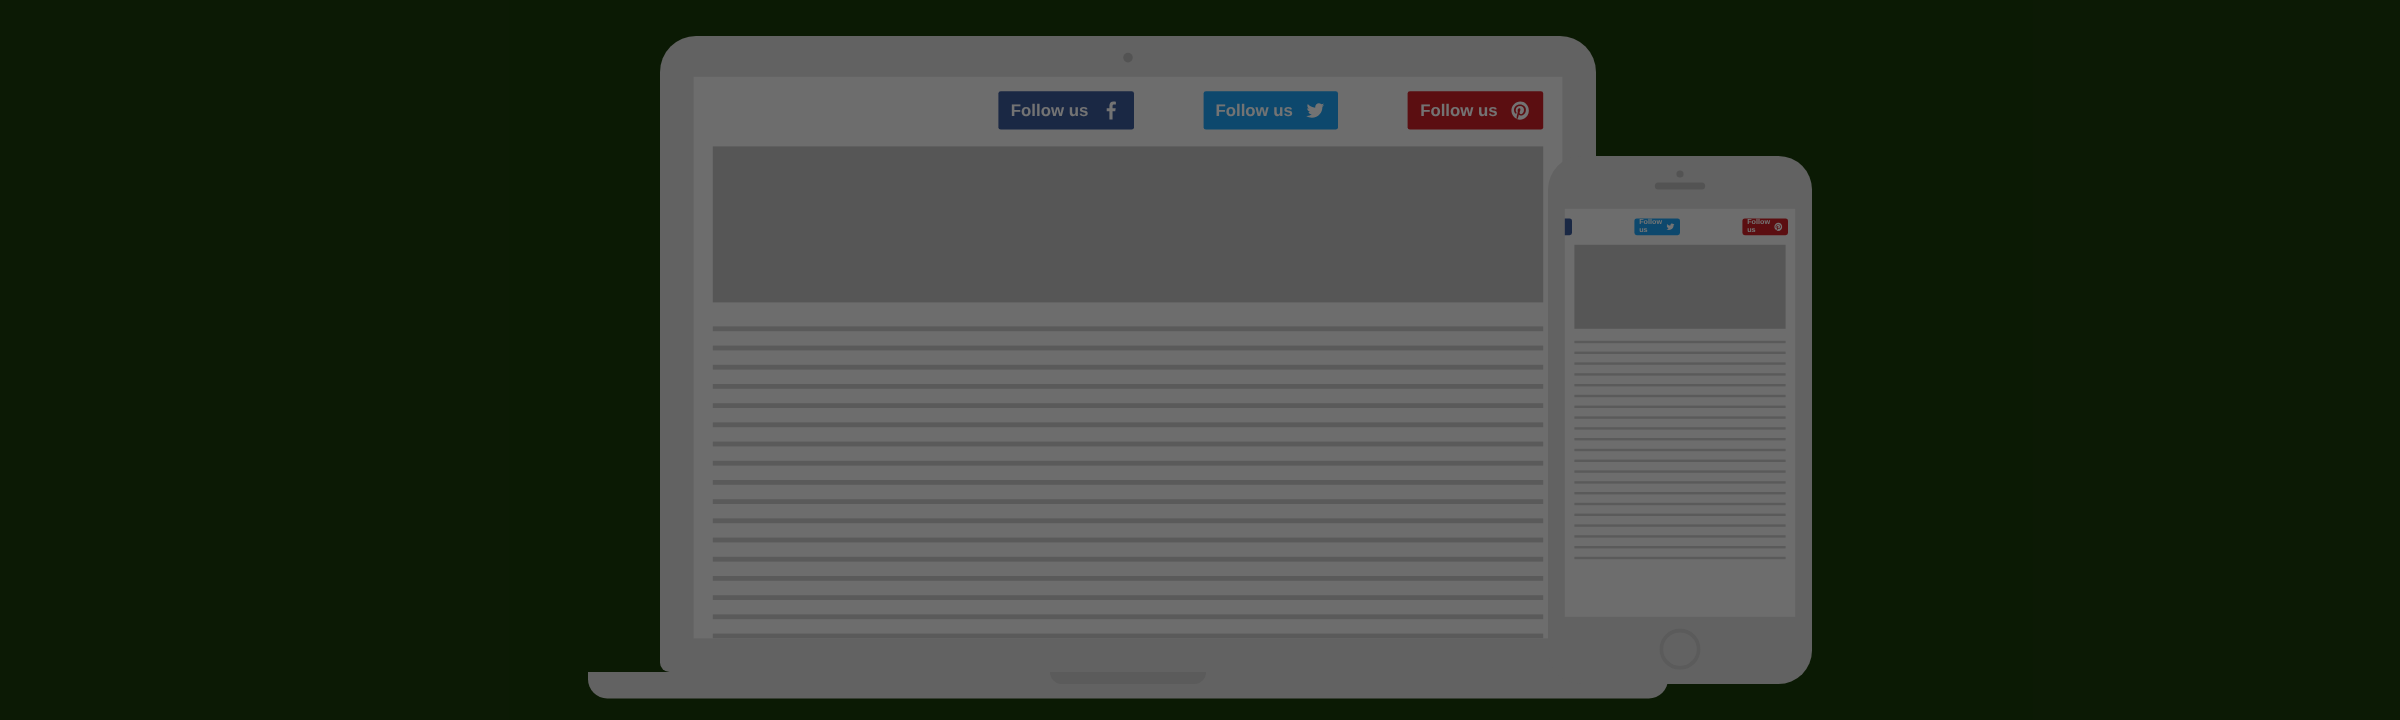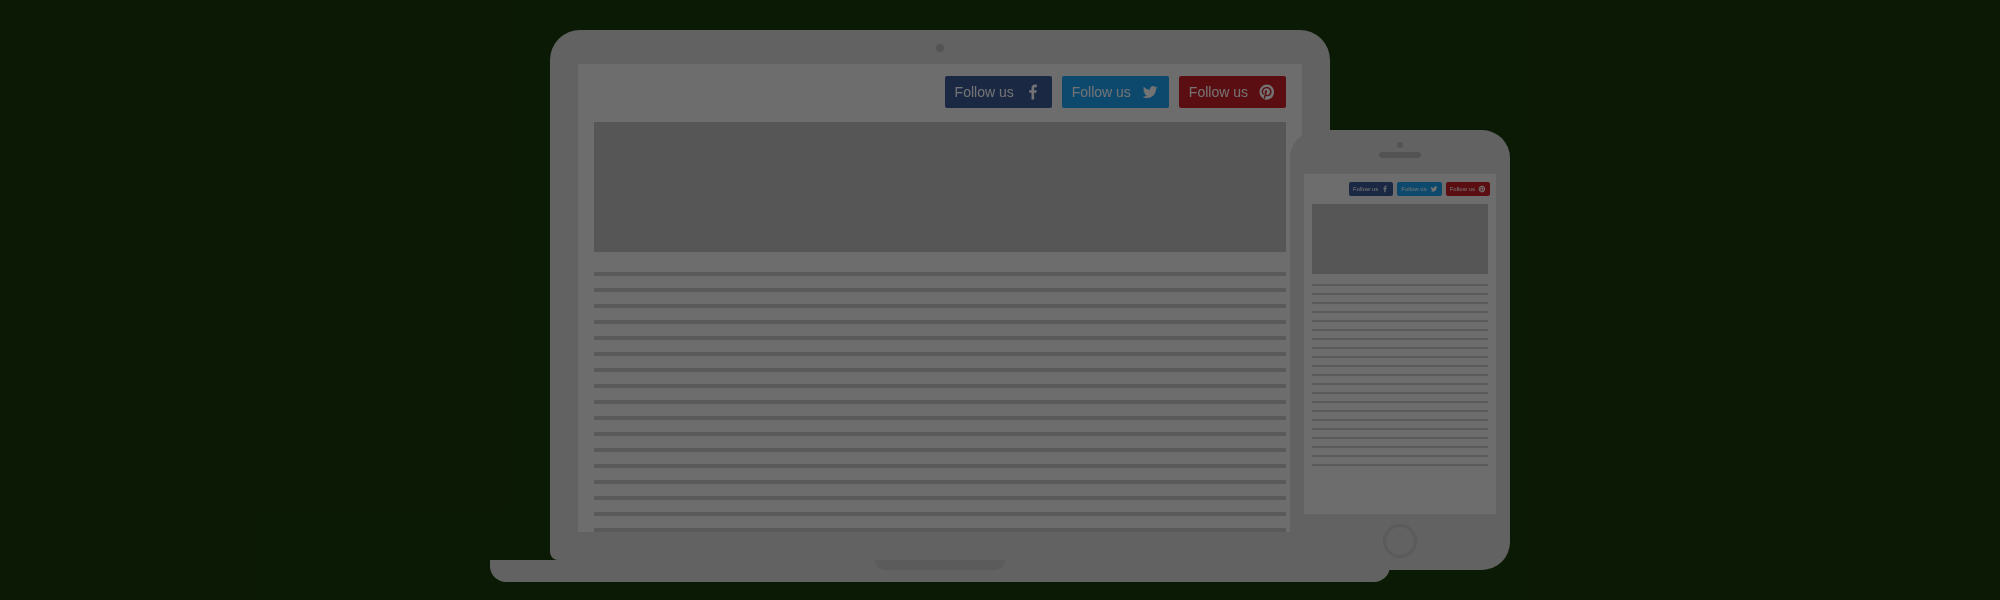--- a/index.html
+++ b/index.html
@@ -138,23 +138,24 @@
   padding: 12px 16px 8px;
 }
 .phone .social-row { gap: 4px; padding: 8px 6px 4px; }
 .btn {
   display: flex;
   align-items: center;
   height: 32px;
   padding: 0 10px;
   color: #fff;
   font-size: 14px;
-  font-weight: 400;
+  font-weight: 700;
   gap: 10px;
   border-radius: 2px;
+  margin-left: 48px;
 }
 .phone .btn { height: 14px; font-size: 6px; padding: 0 4px; gap: 3px; }
 .btn.fb { background: #3b5998; }
 .btn.tw { background: #1da1f2; }
 .btn.pn { background: #cb2027; }
 .icon { display: flex; align-items: center; justify-content: center; }
 .btn svg { width: 18px; height: 18px; fill: #fff; }
 .phone .btn svg { width: 8px; height: 8px; }
 
 .hero {

